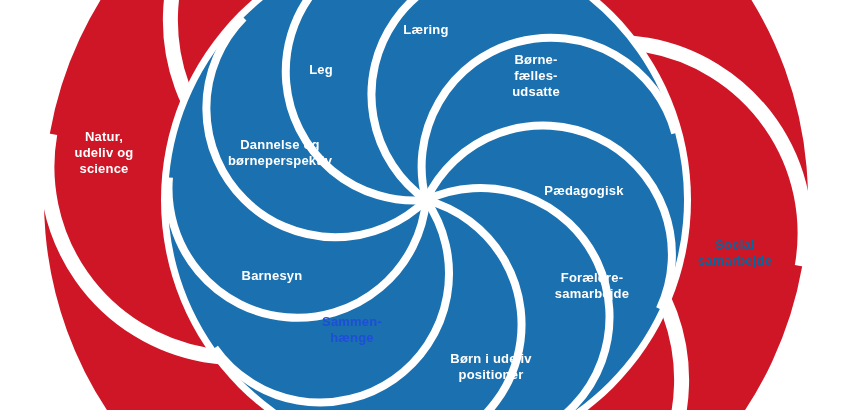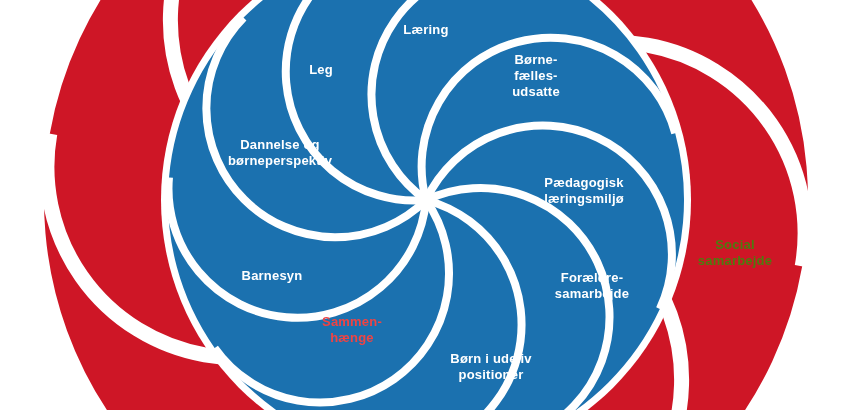--- a/index.html
+++ b/index.html
@@ -65,51 +65,55 @@
     </div>
 
     <div class="label" style="left: 536px; top: 76px; color: rgb(255, 255, 255);">
       <div>Børne-</div>
       <div>fælles-</div>
       <div>udsatte</div>
     </div>
 
     <div class="label" style="left: 584px; top: 191px; color: rgb(255, 255, 255);">
       <div>Pædagogisk</div>
-      <div>læringsmiljø</div>
     </div>
 
     <div class="label" style="left: 572px; top: 286px; color: rgb(255, 255, 255); margin-left: 20px;">
       <div>Forældre-</div>
       <div>samarbejde</div>
     </div>
 
     <div class="label" style="left: 491px; top: 367px; color: rgb(255, 255, 255);">
       <div>Børn i udeliv</div>
       <div>positioner</div>
     </div>
 
-    <div class="label" style="left: 352px; top: 330px; color: #ef4444;">
+    <div class="label" style="left: 352px; top: 330px; color: #1d4ed8;">
       <div>Sammen-</div>
       <div>hænge</div>
     </div>
 
     <div class="label" style="left: 272px; top: 276px; color: rgb(255, 255, 255);">
       <div>Barnesyn</div>
     </div>
 
     <div class="label" style="left: 280px; top: 153px; color: rgb(255, 255, 255);">
       <div>Dannelse og</div>
       <div>børneperspektiv</div>
     </div>
 
     <div class="label" style="left: 321px; top: 70px; color: rgb(255, 255, 255); text-align: right;">
       <div>Leg</div>
     </div>
 
+    <div class="label" style="left: 104px; top: 153px; color: rgb(255, 255, 255);">
+      <div>Natur,</div>
+      <div>udeliv og</div>
+      <div>science</div>
+    </div>
 
-    <div class="label" style="left: 735px; top: 253px; color: #4d7c0f;">
+    <div class="label" style="left: 735px; top: 253px; color: #0369a1;">
       <div>Social</div>
       <div>samarbejde</div>
     </div>
 
   </div>
 </div>
 
 </body></html>

